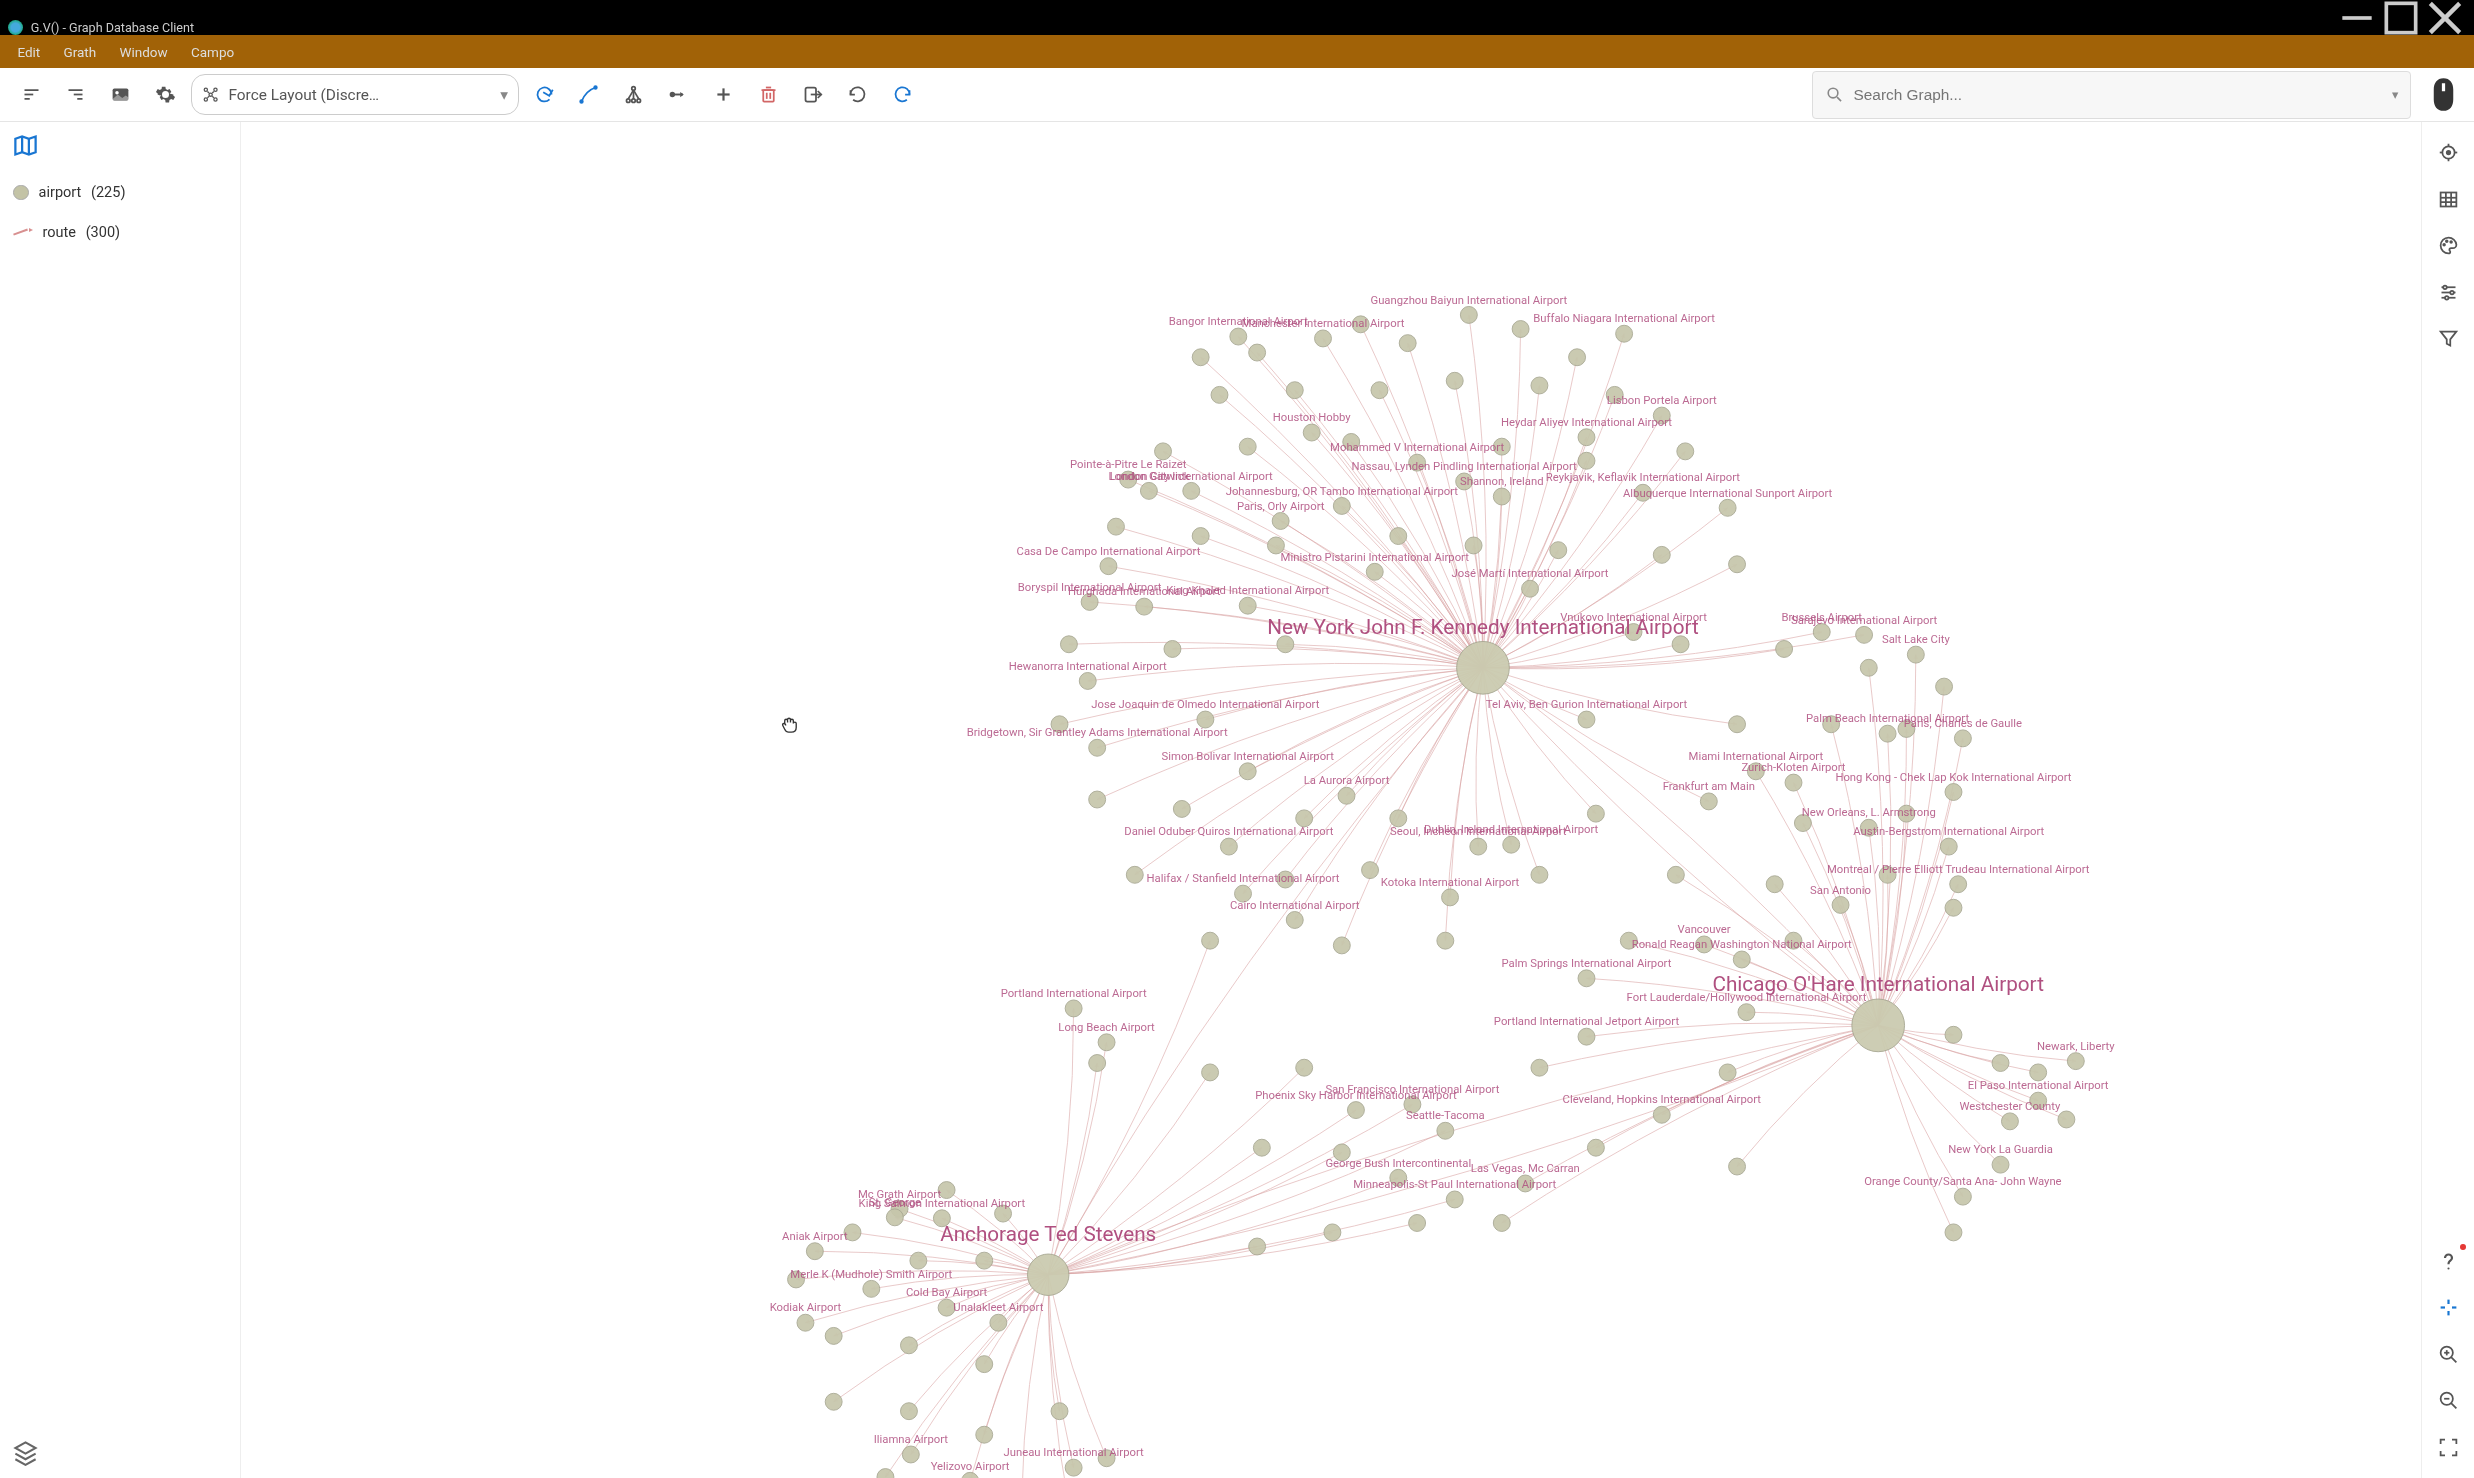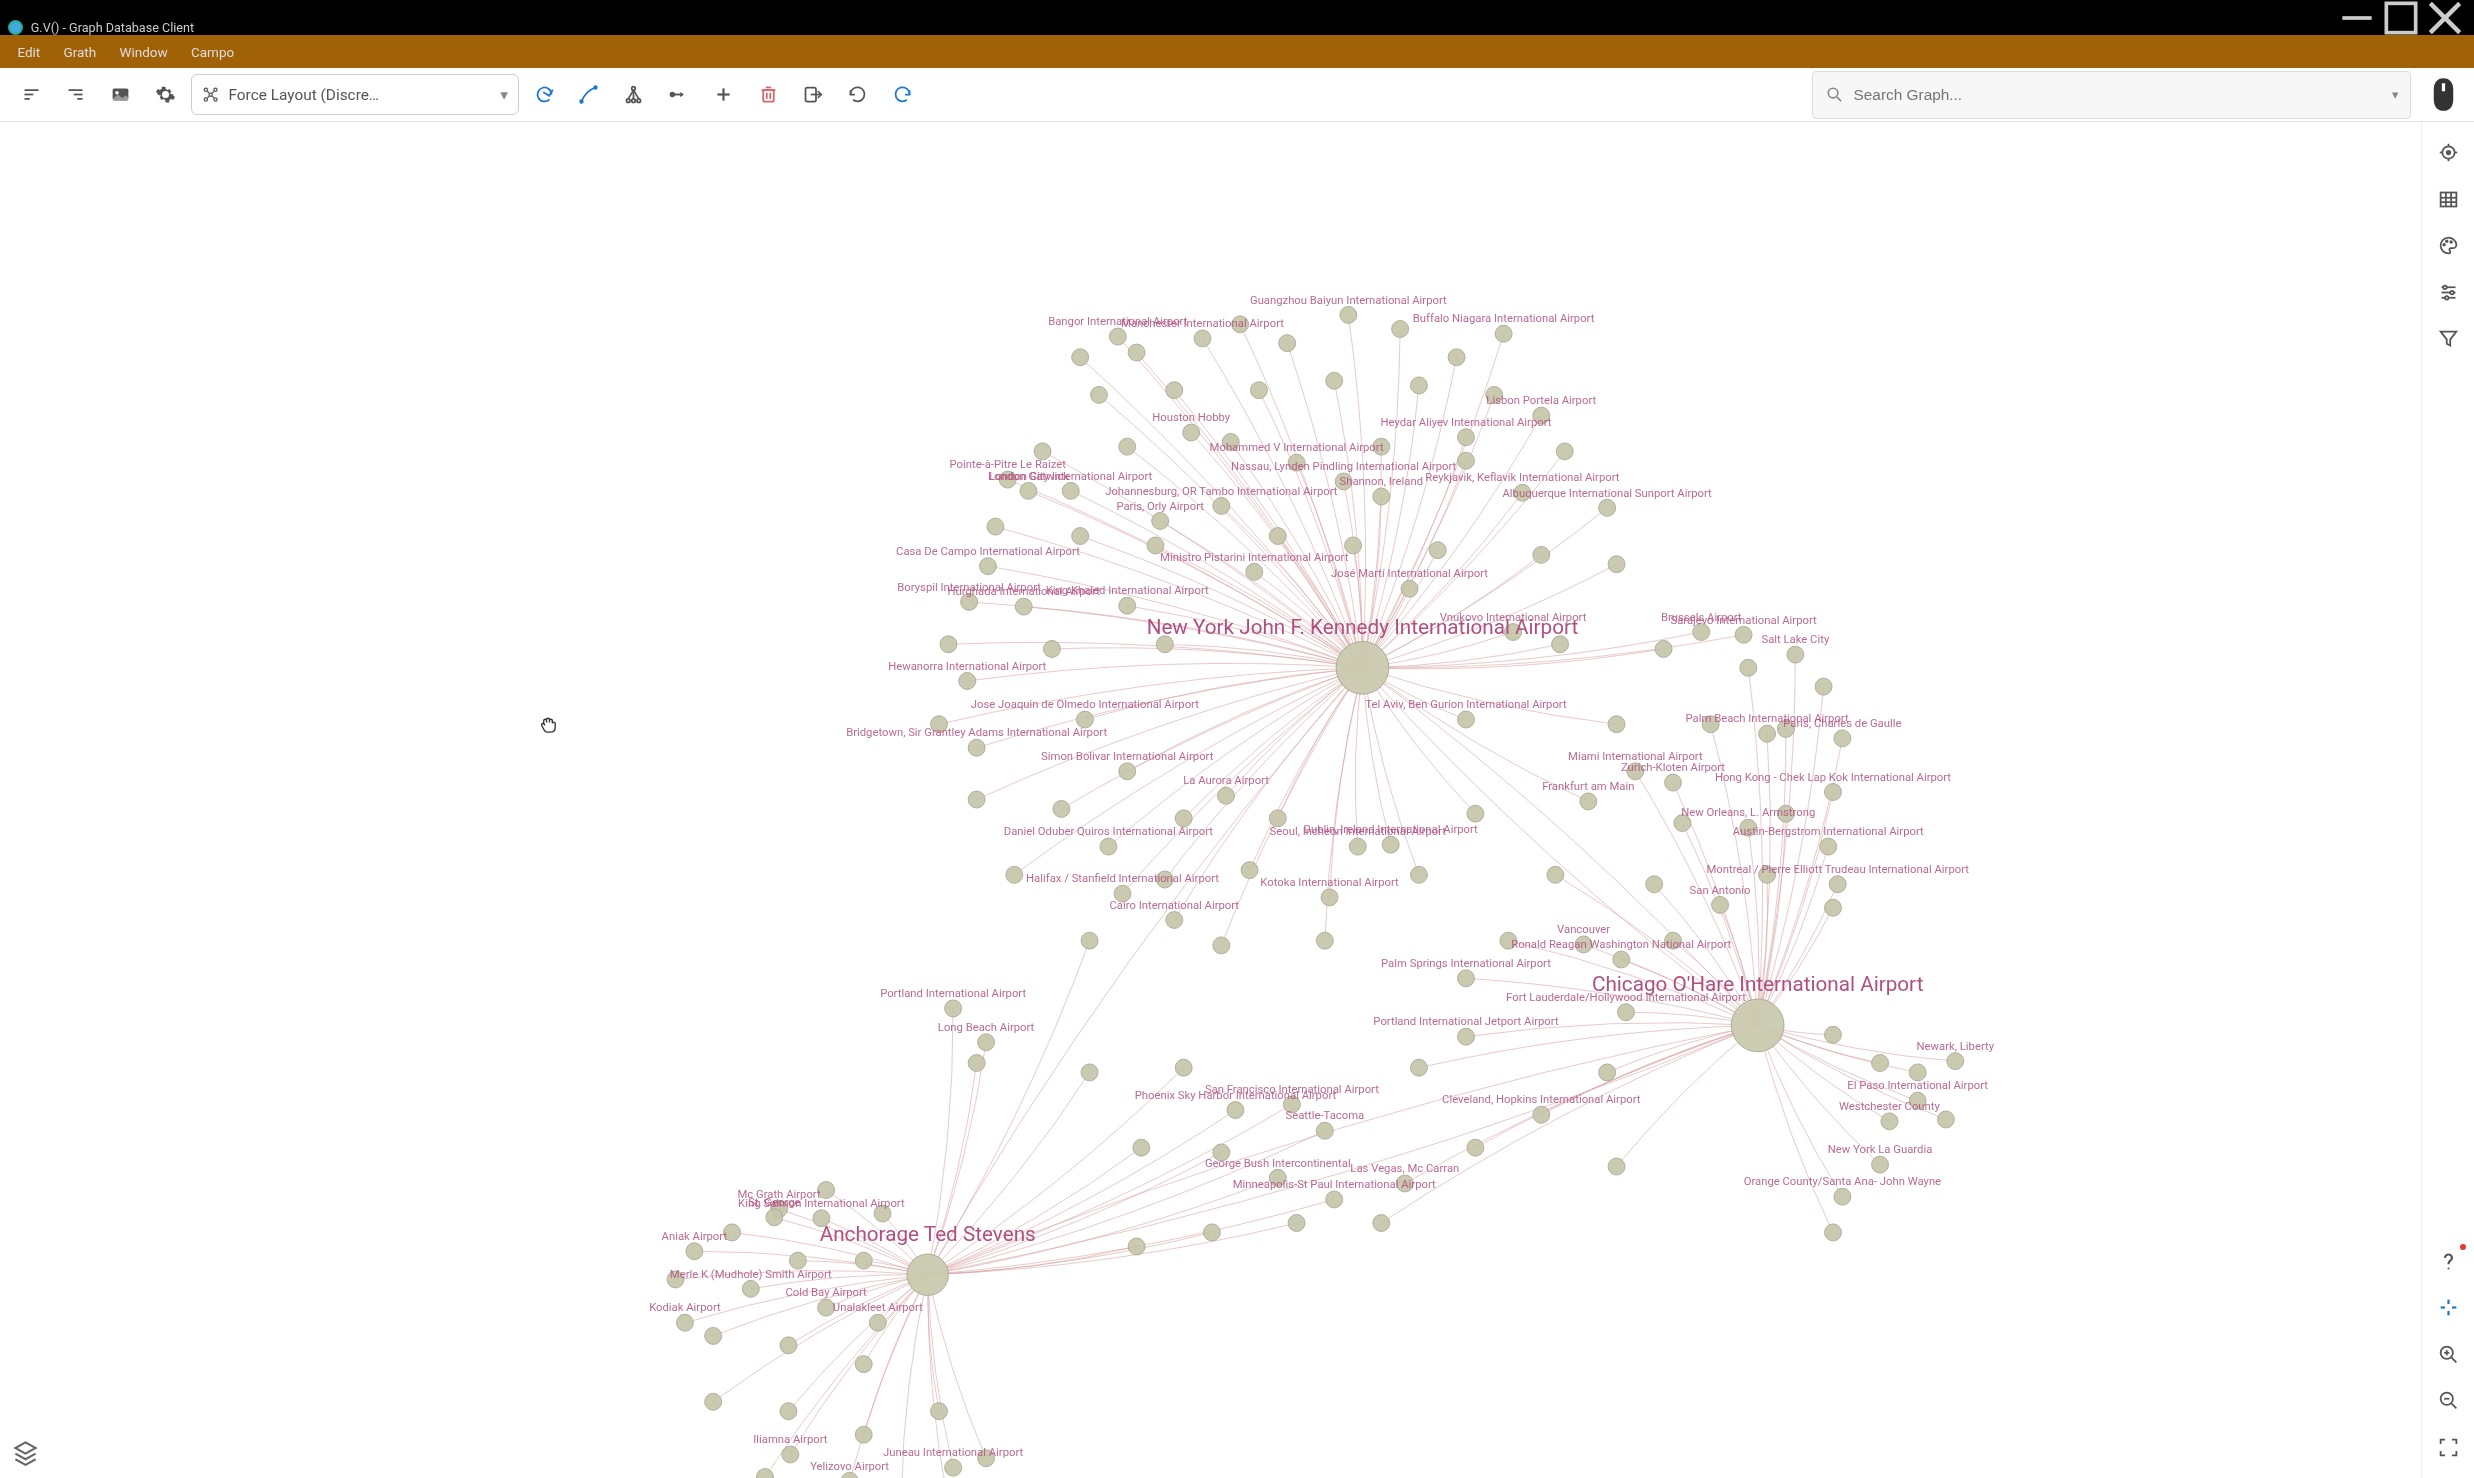--- a/index.html
+++ b/index.html
@@ -71,21 +71,21 @@
   border-radius: 3.9px;
   cursor: pointer;
   color: #555;
 }
 .tbtn svg { width: 21px; height: 21px; }
 .tbtn.blue { color: #1976d2; }
 .tbtn.red { color: #d26666; }
 .layout-select {
   display: flex; align-items: center;
   border: 1px solid #ccc;
-  border-radius: 6px;
+  border-radius: 14px;
   padding: 5.8px 9.7px;
   width: 328px;
   height: 41px;
   cursor: pointer;
   color: #555;
   font-size: 15.4px;
   gap: 7.7px;
 }
 .layout-select .chev { margin-left: auto; color: #888; }
 .toolbar .spacer { flex: 1; }
@@ -397,20 +397,39 @@
   </div>
   <div class="mouse-btn">
     <svg viewBox="0 0 24 24" fill="currentColor">
         <path d="M12 2 C8 2 6 5 6 9 v6 c0 4 2 7 6 7 s6-3 6-7 V9 c0-4-2-7-6-7zm-1 3h2v5h-2z"></path>
       </svg>
   </div>
 </div>
 
 <div class="main">
 
+  <div class="left-panel">
+    <div class="map-toggle">
+      <svg viewBox="0 0 24 24" fill="none" stroke="currentColor" stroke-width="2">
+          <polygon points="3,6 9,4 15,6 21,4 21,18 15,20 9,18 3,20"></polygon>
+          <line x1="9" y1="4" x2="9" y2="18"></line>
+          <line x1="15" y1="6" x2="15" y2="20"></line>
+        </svg>
+    </div>
+    <div class="legend-item">
+      <span class="node-swatch"></span>
+      <span>airport</span>
+      <span>(225)</span>
+    </div>
+    <div class="legend-item">
+      <span class="edge-swatch"></span>
+      <span>route</span>
+      <span>(300)</span>
+    </div>
+  </div>
 
   <div class="canvas-wrap">
     <svg class="graph-svg" id="graph-svg" viewBox="0 0 2257 1441" style="font-size:13px">
       <defs>
         <marker id="arrow" viewBox="0 0 10 10" refX="9" refY="5" markerWidth="5" markerHeight="5" orient="auto">
           <path d="M0,0 L10,5 L0,10 Z" fill="#d8a0a0" opacity="0.6"></path>
         </marker>
       </defs>
       <g id="edges-layer">
           <path d="M1290,580 Q1301.25,391.75 1275,205" class="edge-line" marker-end="url(#arrow)"></path>

